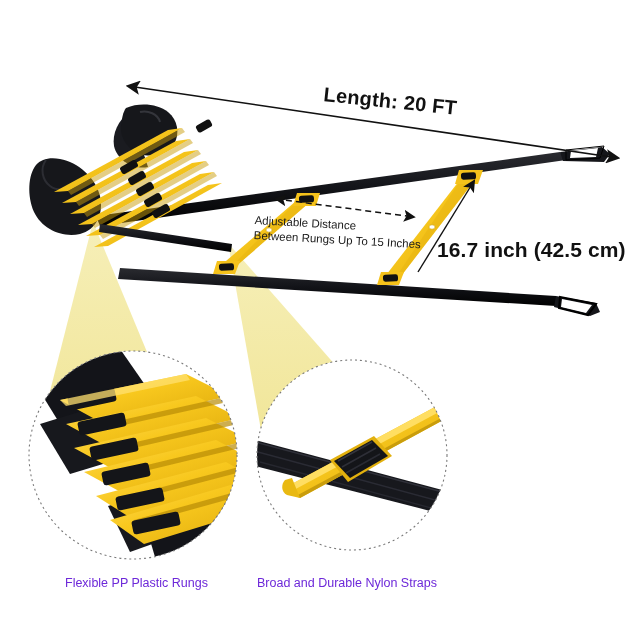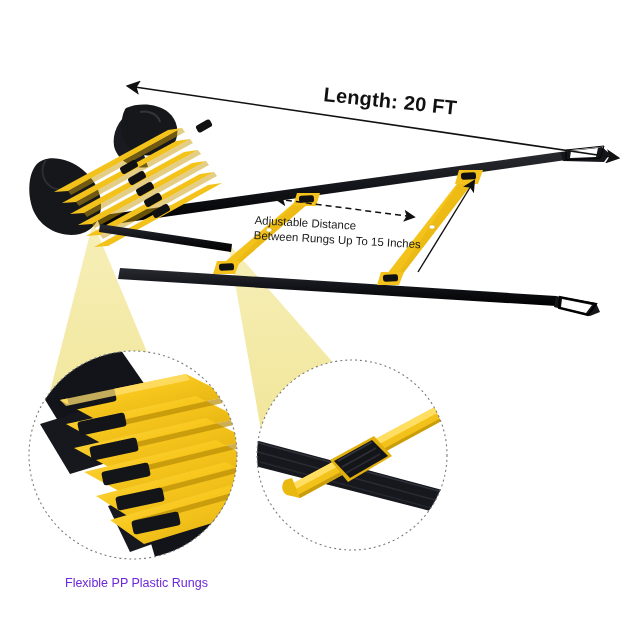--- a/index.html
+++ b/index.html
@@ -258,22 +258,24 @@
         <path d="M338,461 L372,442" stroke="#34353d" stroke-width="1.6" fill="none"></path>
         <path d="M342,467 L376,448" stroke="#2e2f37" stroke-width="1.6" fill="none"></path>
         <path d="M346,473 L380,454" stroke="#2a2b33" stroke-width="1.5" fill="none"></path>
       </g>
       <circle cx="352" cy="455" r="95" fill="none" stroke="#7a7a7a" stroke-width="1.1" stroke-dasharray="2 3"></circle>
     </g>
   </svg>
 
   <div class="lbl" id="length-label">Length: 20 FT</div>
 
+  <div class="lbl" id="width-label">16.7 inch (42.5 cm)</div>
 
   <div class="lbl" id="gap-label">
     <div>Adjustable Distance</div>
     <div>Between Rungs Up To 15 Inches</div>
   </div>
 
   <div class="caption" id="caption-left">Flexible PP Plastic Rungs</div>
 
+  <div class="caption" id="caption-right">Broad and Durable Nylon Straps</div>
 
 </div>
 
 </body></html>

